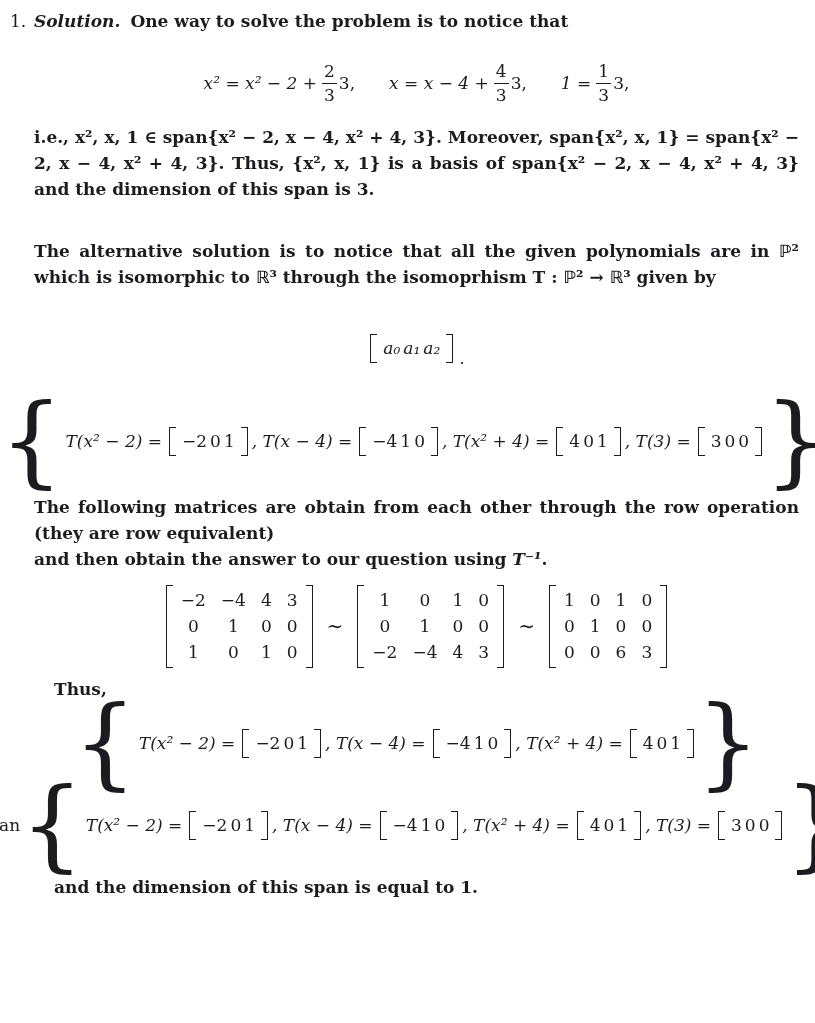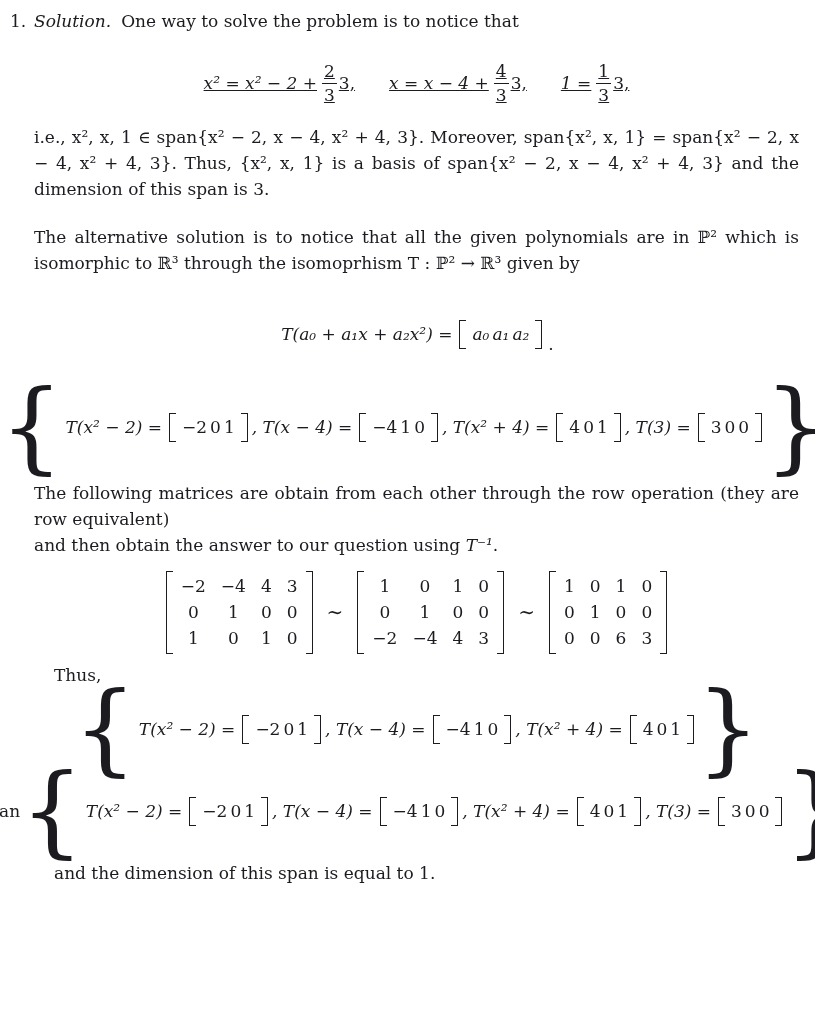--- a/index.html
+++ b/index.html
@@ -5,50 +5,50 @@
   html,body{margin:0;padding:0;background:#ffffff;}
   body{
     width:815px;height:1023px;overflow:hidden;
     font-family:"DejaVu Serif","DejaVu Sans",serif;
     color:#1b1b20;font-size:17px;
   }
   .doc{padding:8px 16px 0 10px;}
   .solution-item{display:flex;}
   .item-num{flex:0 0 24px;line-height:26px;}
   .content{flex:1;max-width:765px;}
-  .para{text-align:justify;line-height:26px;margin:0;}
+  .para{text-align:justify;line-height:26px;margin:0;font-weight:bold;}
   .ital{font-style:italic;}
   .mi{font-style:italic;}
   .upright{font-style:normal;}
   .labelsep{display:inline-block;width:10px;}
 
   
   .disp{display:flex;justify-content:center;align-items:center;}
   .eqpart{display:inline-flex;align-items:center;}
   .frac{display:inline-flex;flex-direction:column;align-items:center;margin:0 2px 0 5px;line-height:21px;}
   .frac .num{border-bottom:1.4px solid currentColor;padding:0 2px 1px;}
   .frac .den{padding-top:1px;}
-  #d1{margin:20px 0 12px;gap:34px;min-height:58px;text-decoration:underline;}
+  #d1{margin:20px 0 12px;gap:34px;min-height:58px;}
 
   
   .vec,.mat{display:inline-flex;align-items:stretch;margin:0 2px;}
   .br{flex:0 0 6px;}
   .br.l{border:1.8px solid currentColor;border-right:none;}
   .br.r{border:1.8px solid currentColor;border-left:none;}
   .vbody{display:flex;justify-content:center;gap:3px;padding:3px 6px;text-align:center;line-height:23px;}
   .mbody{display:grid;grid-template-columns:repeat(4,auto);column-gap:15px;row-gap:3px;padding:4px 8px;justify-items:center;align-content:center;line-height:23px;}
   .mlabel{font-style:italic;margin:0 5px 0 2px;white-space:nowrap;}
   .brace{font-size:100px;line-height:82px;font-weight:400;}
   .tail{align-self:center;transform:translateY(24px);}
   .dot{align-self:center;transform:translateY(10px);margin-left:4px;}
   .rel{margin:0 12px;font-size:20px;}
   #d2{margin:14px 0 8px;min-height:88px;}
   #d3{margin:2px 0 0;}
   #d4{margin:12px 0 8px;min-height:84px;}
-  .ptop{margin-top:22px;}
+  .ptop{margin-top:36px;}
   .ptop-sm{margin-top:12px;}
   .ptop-xs{margin-top:8px;margin-left:20px;}
 </style>
 </head>
 <body>
 
 <div class="doc">
   <div class="solution-item">
     <div class="item-num">1.</div>
     <div class="content">
@@ -80,21 +80,20 @@
             </span>
           <span class="upright">3,</span>
         </span>
       </div>
 
       <p class="para">i.e., x², x, 1 ∈ span{x² − 2, x − 4, x² + 4, 3}. Moreover, span{x², x, 1} = span{x² − 2, x − 4, x² + 4, 3}. Thus, {x², x, 1} is a basis of span{x² − 2, x − 4, x² + 4, 3} and the dimension of this span is 3.</p>
 
       <p class="para ptop">The alternative solution is to notice that all the given polynomials are in ℙ² which is isomorphic to ℝ³ through the isomoprhism T : ℙ² → ℝ³ given by</p>
 
       <div class="disp" id="d2">
-        <span class="mlabel">T(a₀ + a₁x + a₂x²) =</span>
         <span class="vec">
           <span class="br l"></span>
           <span class="vbody mi">
             <span>a₀</span>
             <span>a₁</span>
             <span>a₂</span>
           </span>
           <span class="br r"></span>
         </span>
         <span class="dot">.</span>

